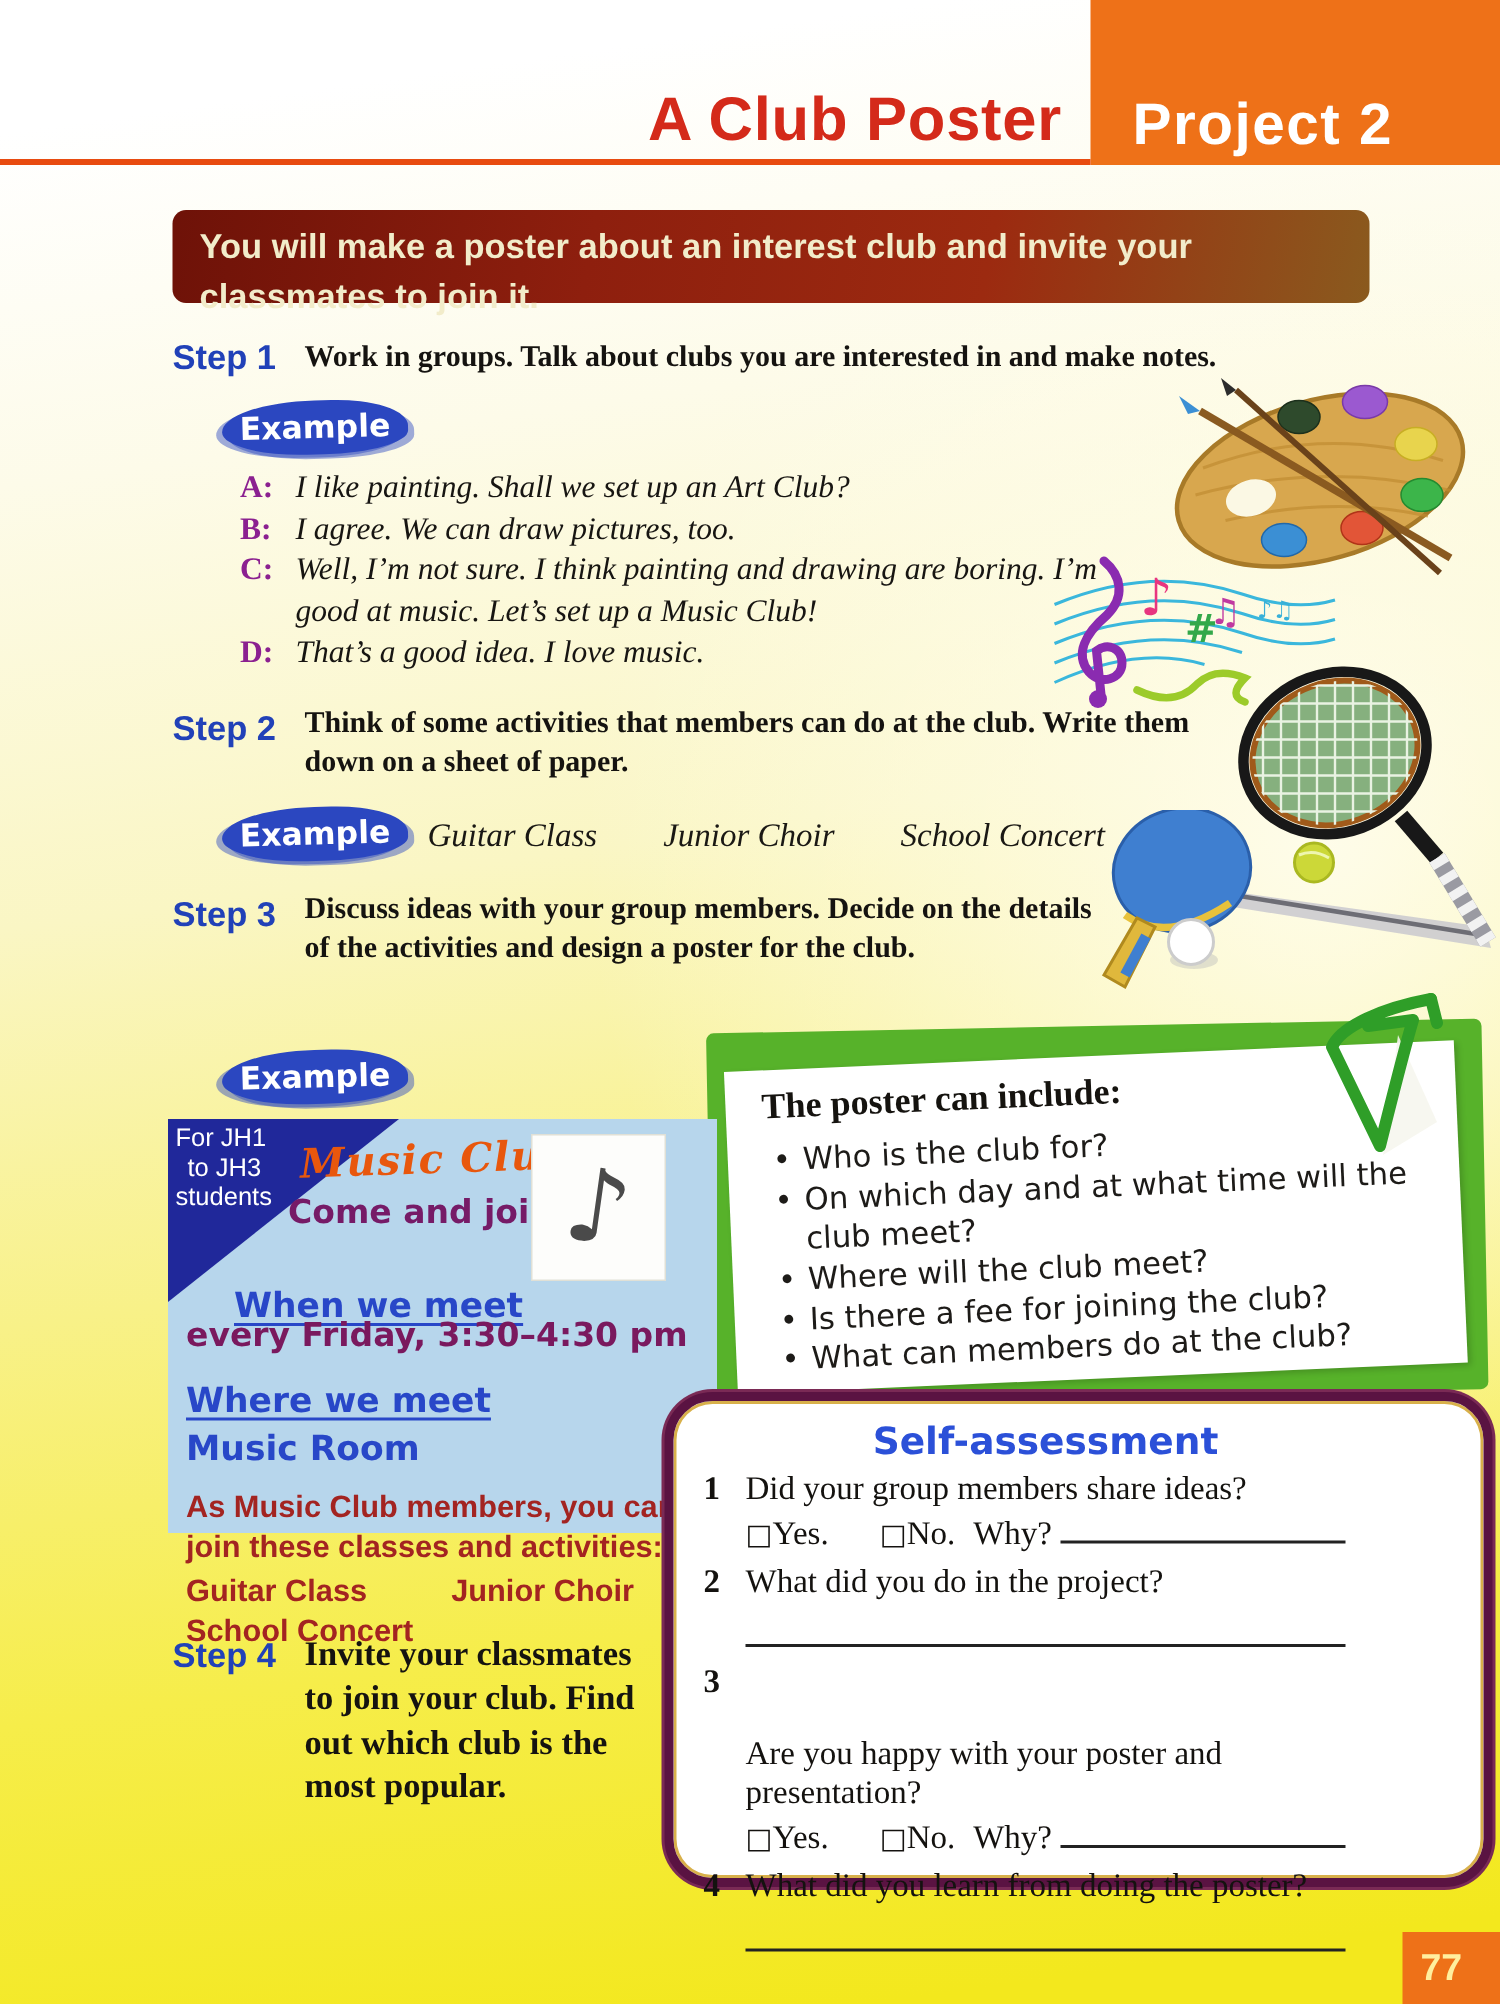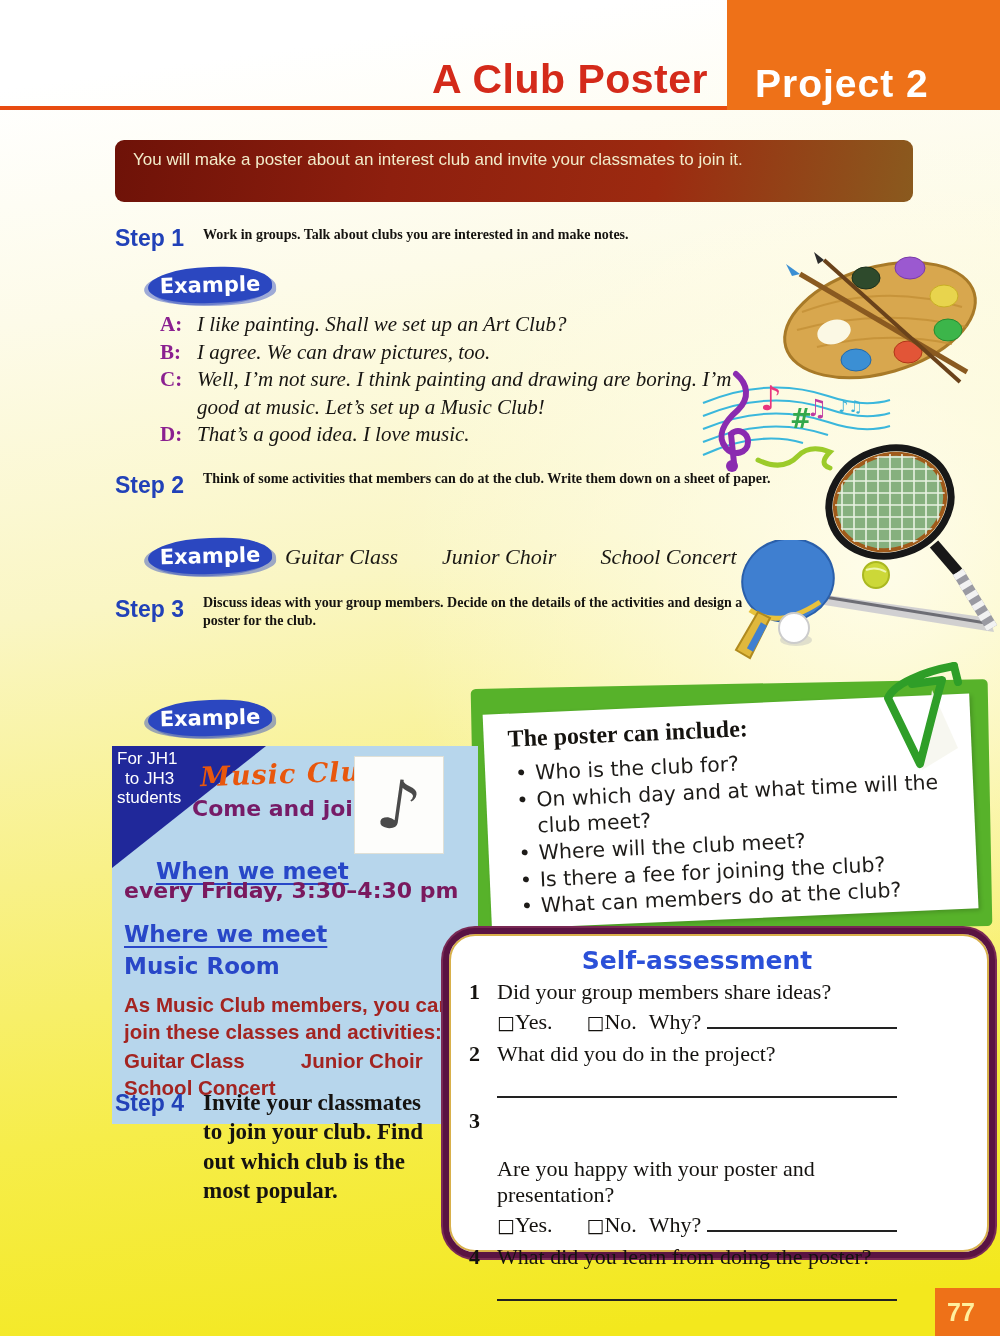--- a/index.html
+++ b/index.html
@@ -15,38 +15,38 @@
   .hdr-orange{left:727px;top:0;width:329px;height:110px;background:#ee7118;
     display:flex;align-items:flex-end;padding:0 0 4px 28px;box-sizing:border-box;}
   .hdr-orange .proj{color:#ffffff;font-family:"Liberation Sans",sans-serif;
     font-weight:bold;font-size:39px;letter-spacing:1px;}
   .hdr-title{top:56px;right:292px;color:#d42a1a;font-family:"Liberation Sans",sans-serif;
     font-weight:bold;font-size:41px;letter-spacing:.5px;}
   .hdr-line{left:0;top:106px;width:727px;height:4px;background:#e84b10;}
   
   .banner{left:115px;top:140px;width:798px;height:62px;border-radius:9px;
     background:linear-gradient(100deg,#6e1208 0%,#8e1f0e 35%,#9c2a10 68%,#8a5a1e 100%);
-    color:#f2ecca;font-family:"Liberation Sans",sans-serif;font-weight:normal;font-size:17px;
+    color:#f2ecca;font-family:"Liberation Sans",sans-serif;font-weight:bold;font-size:23px;
     line-height:1.45;padding:8px 18px;box-sizing:border-box;}
   
   .step-label{color:#2141b8;font-family:"Liberation Sans",sans-serif;font-weight:bold;font-size:23px;}
-  .step-body{color:#151310;font-weight:bold;font-size:14px;line-height:1.28;}
+  .step-body{color:#151310;font-weight:bold;font-size:20px;line-height:1.28;}
   
   .bubble{width:124px;height:36px;background:#2b47c0;border-radius:55% 45% 50% 50%/60% 55% 45% 50%;
     display:flex;align-items:center;justify-content:center;transform:rotate(-1.5deg);
     box-shadow:4px 3px 0 rgba(43,71,192,.45),-4px 2px 0 rgba(43,71,192,.45);}
   .bubble span{color:#fff;font-family:"DejaVu Sans",sans-serif;font-weight:bold;font-size:21px;}
   
   .dialog{left:160px;top:311px;width:620px;font-size:21px;line-height:27.5px;}
   .drow{display:flex;}
   .dspk{color:#8b2090;font-weight:bold;width:37px;flex:0 0 37px;}
   .dtxt{font-style:italic;color:#171512;}
   .ex-items{left:285px;top:544px;font-style:italic;font-size:22px;color:#1a1814;display:flex;gap:44px;}
   
-  .poster{left:112px;top:746px;width:366px;height:378px;background:#b7d6ec;}
+  .poster{left:112px;top:746px;width:366px;height:276px;background:#b7d6ec;}
   .poster .corner{position:absolute;left:0;top:0;width:154px;height:122px;
     background:#20289a;clip-path:polygon(0 0,100% 0,0 100%);color:#fff;
     font-family:"Liberation Sans",sans-serif;font-size:17px;line-height:1.15;padding:3px 0 0 5px;box-sizing:border-box;}
   .poster .corner .c2{margin-left:8px;}
   .mc-title{position:absolute;left:88px;top:12px;color:#e8570d;font-family:"DejaVu Serif",serif;
     font-weight:bold;font-style:italic;font-size:27px;transform:rotate(-2deg);letter-spacing:1px;}
   .mc-sub{position:absolute;left:80px;top:50px;color:#761b67;font-family:"DejaVu Sans",sans-serif;
     font-weight:bold;font-size:22px;}
   .mc-noteimg{position:absolute;left:242px;top:10px;width:88px;height:96px;background:#fdfdfb;
     border:1px solid #e0e0d6;display:flex;align-items:center;justify-content:center;}

